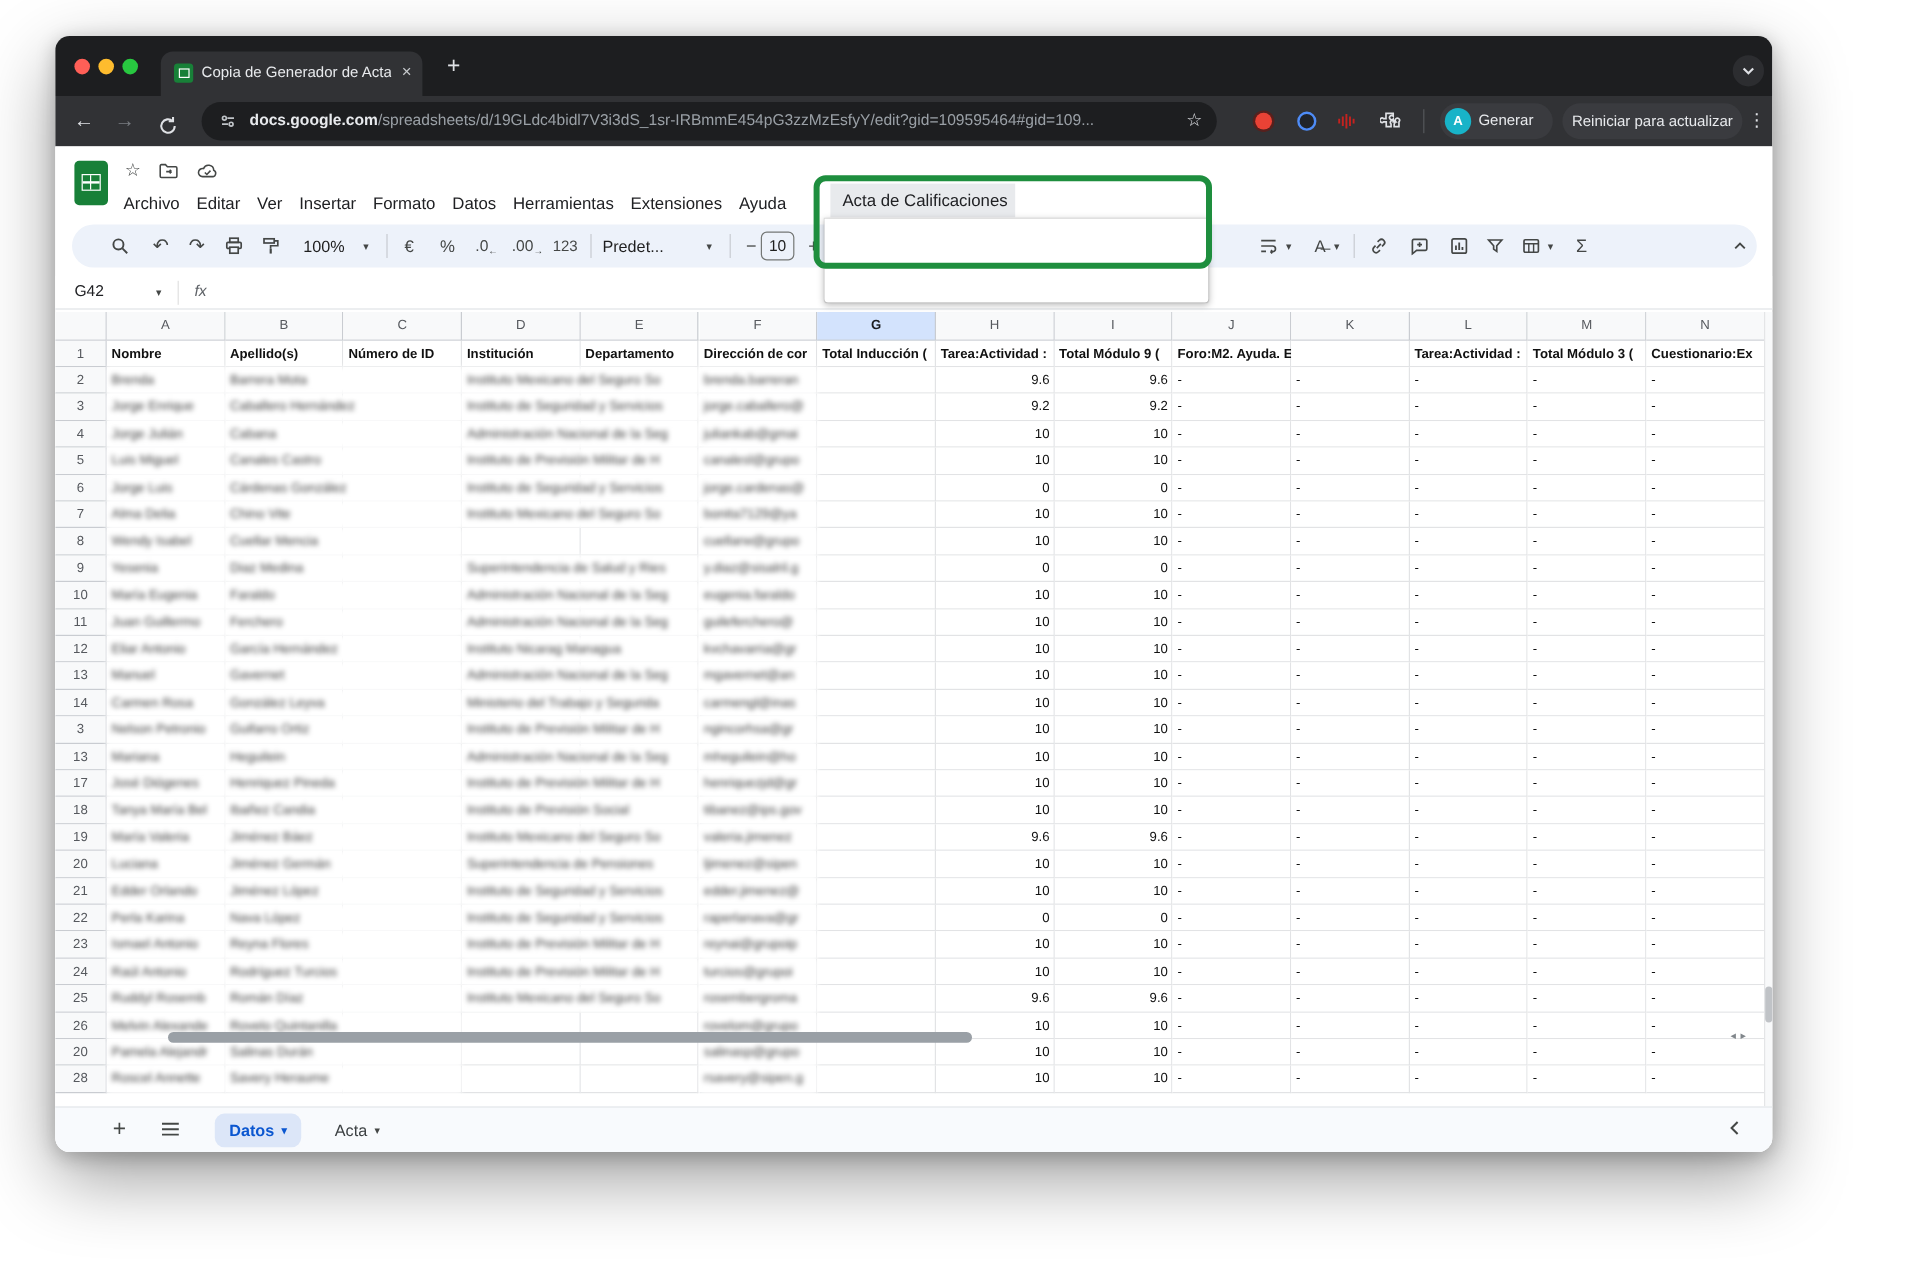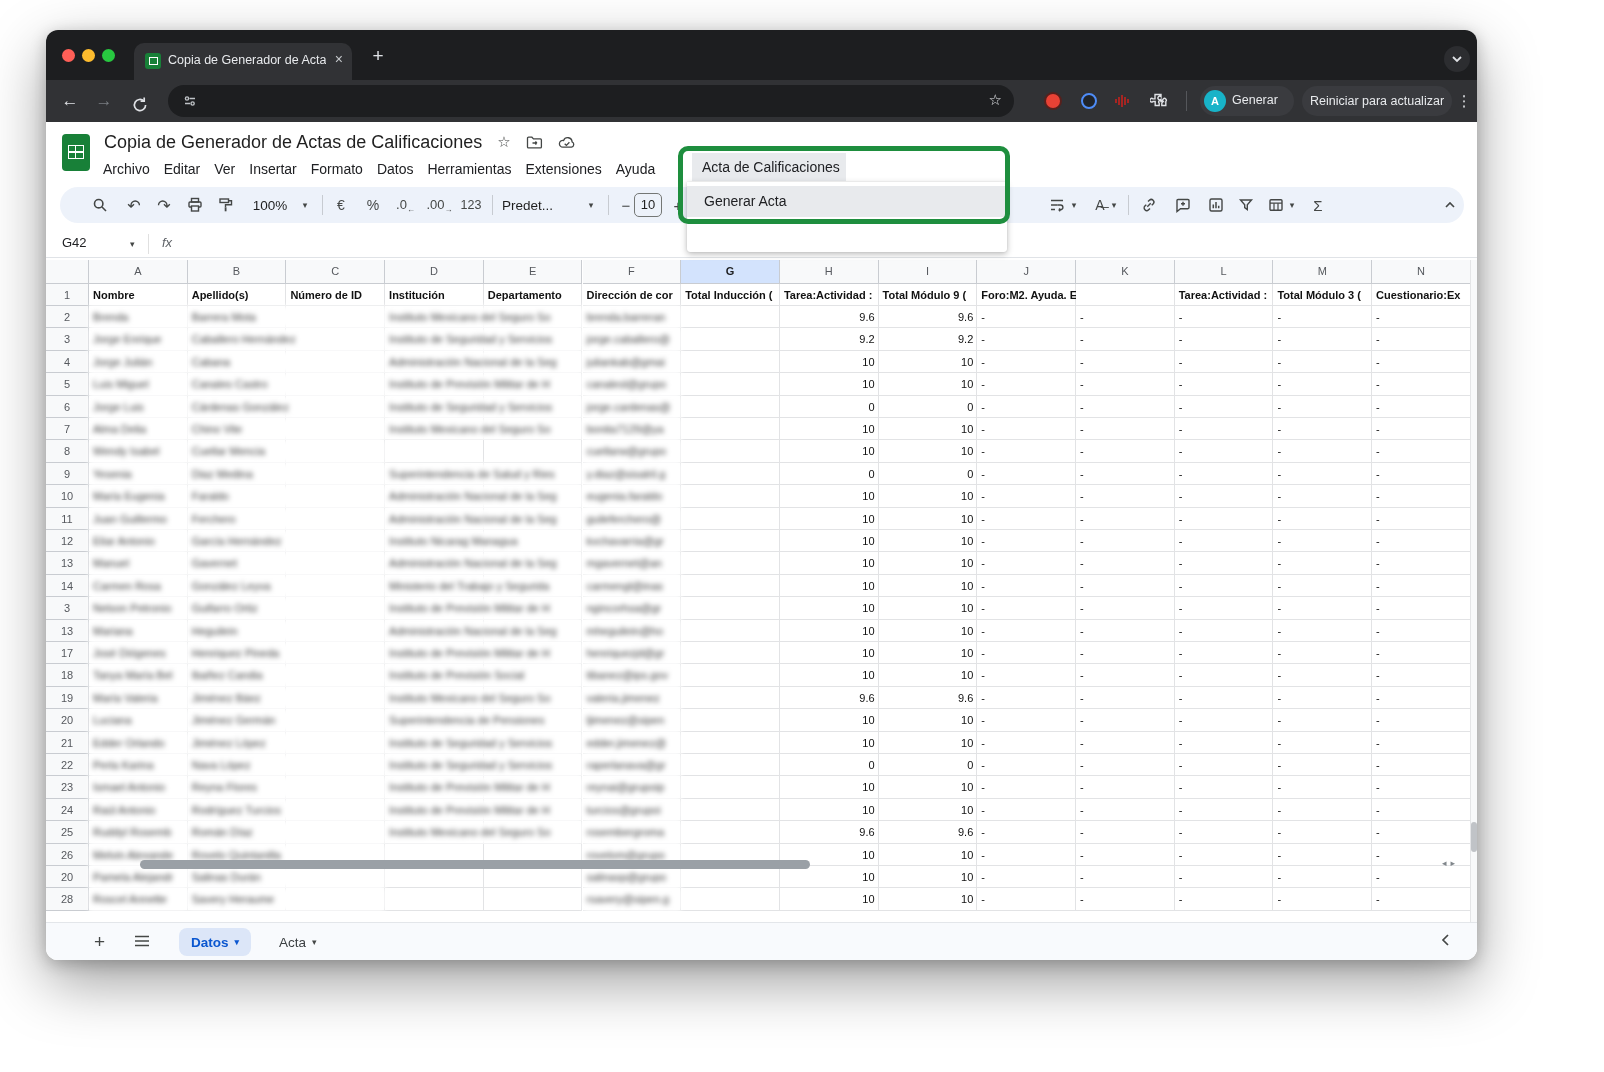--- a/index.html
+++ b/index.html
@@ -114,20 +114,21 @@
     </span>
     <div class="urlbar">
       <span class="abs" style="left:14px;top:8px;">
         <svg width="16" height="16" viewBox="0 0 16 16">
               <circle cx="5" cy="5.5" r="1.6" fill="none" stroke="#bfc3c7" stroke-width="1.4"></circle>
               <line x1="7.5" y1="5.5" x2="13" y2="5.5" stroke="#bfc3c7" stroke-width="1.4"></line>
               <line x1="3" y1="10.5" x2="8" y2="10.5" stroke="#bfc3c7" stroke-width="1.4"></line>
               <circle cx="10.6" cy="10.5" r="1.6" fill="none" stroke="#bfc3c7" stroke-width="1.4"></circle>
             </svg>
       </span>
+      <span class="url-text"><span class="url-host">docs.google.com</span><span class="url-path">/spreadsheets/d/19GLdc4bidl7V3i3dS_1sr-IRBmmE454pG3zzMzEsfyY/edit?gid=109595464#gid=109...</span></span>
       <span class="url-star">☆</span>
     </div>
     <span class="abs" style="left:1000px;top:14px;width:14px;height:14px;border-radius:50%;background:#e94235;box-shadow:0 0 0 2px #57201d;"></span>
     <span class="abs" style="left:1035px;top:13px;width:16px;height:16px;border-radius:50%;border:2.5px solid #4e8cf7;background:#20242a;"></span>
     <span class="abs" style="left:1068px;top:13px;">
       <svg width="18" height="16" viewBox="0 0 18 16">
             <g stroke="#c5221f" stroke-width="1.6">
               <line x1="2" y1="6" x2="2" y2="10"></line>
               <line x1="5" y1="4" x2="5" y2="12"></line>
               <line x1="8" y1="2" x2="8" y2="14"></line>
@@ -149,21 +150,20 @@
     <div class="chip" style="left:1256px;width:150px;text-align:center;line-height:30px;">Reiniciar para actualizar</div>
     <span class="nav-ic" style="left:1406px;font-size:15px;">⋮</span>
   </div>
 
   <div class="sheets">
 
     <div class="gs-logo">
           <span class="grid-mark"></span>
         </div>
     <div class="doc-title-row">
-      <span class="doc-title">Copia de Generador de Actas de Calificaciones</span>
       <span class="hd-ic">☆</span>
       <span class="hd-ic">
         <svg width="17" height="15" viewBox="0 0 17 15">
               <path d="M1.5 3.2a1 1 0 0 1 1-1h3.4l1.6 1.7h6.9a1 1 0 0 1 1 1v7a1 1 0 0 1-1 1h-11.9a1 1 0 0 1-1-1z" fill="none" stroke="#444746" stroke-width="1.3"></path>
               <path d="M6.5 8h4.4m0 0-1.5-1.5m1.5 1.5-1.5 1.5" fill="none" stroke="#444746" stroke-width="1.3"></path>
             </svg>
       </span>
       <span class="hd-ic">
         <svg width="18" height="14" viewBox="0 0 18 14">
               <path d="M5 12.2a3.4 3.4 0 1 1 .6-6.7 4.4 4.4 0 0 1 8.5 1.4 2.8 2.8 0 0 1-.6 5.3z" fill="none" stroke="#444746" stroke-width="1.3"></path>
@@ -1075,18 +1075,17 @@
       <span class="abs" style="left:1392px;top:9px;">
         <svg width="16" height="16" viewBox="0 0 16 16">
               <polyline points="10,3 5,8 10,13" fill="none" stroke="#444746" stroke-width="1.7"></polyline>
             </svg>
       </span>
     </div>
   </div>
 
   <div class="popup-label">Acta de Calificaciones</div>
   <div class="popup-menu" id="popupmenu">
-        <div class="popup-item hov">Generar Acta</div>
       </div>
   <div class="green-box" style="border-color: rgb(30, 142, 62);"></div>
 
 </div>
 </div>
 
 </body></html>

